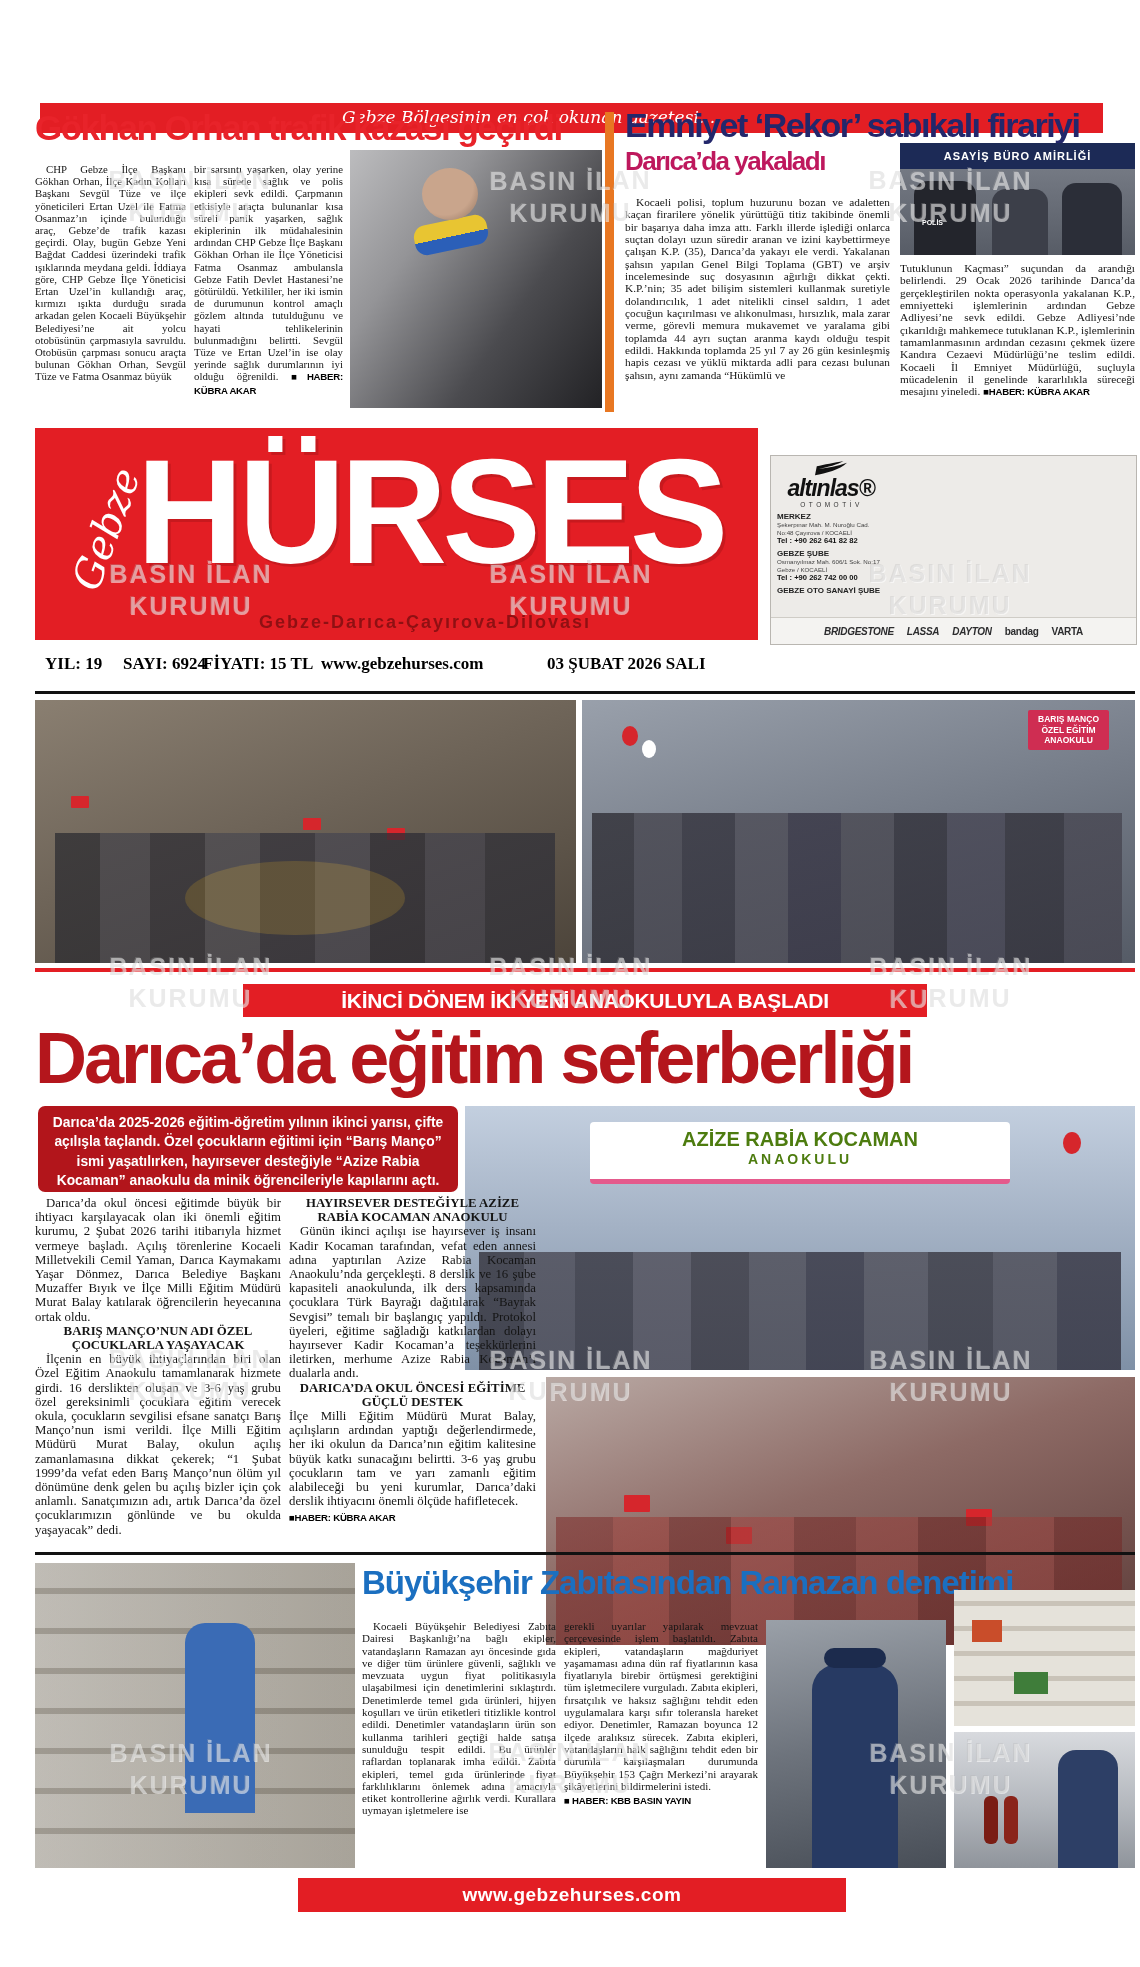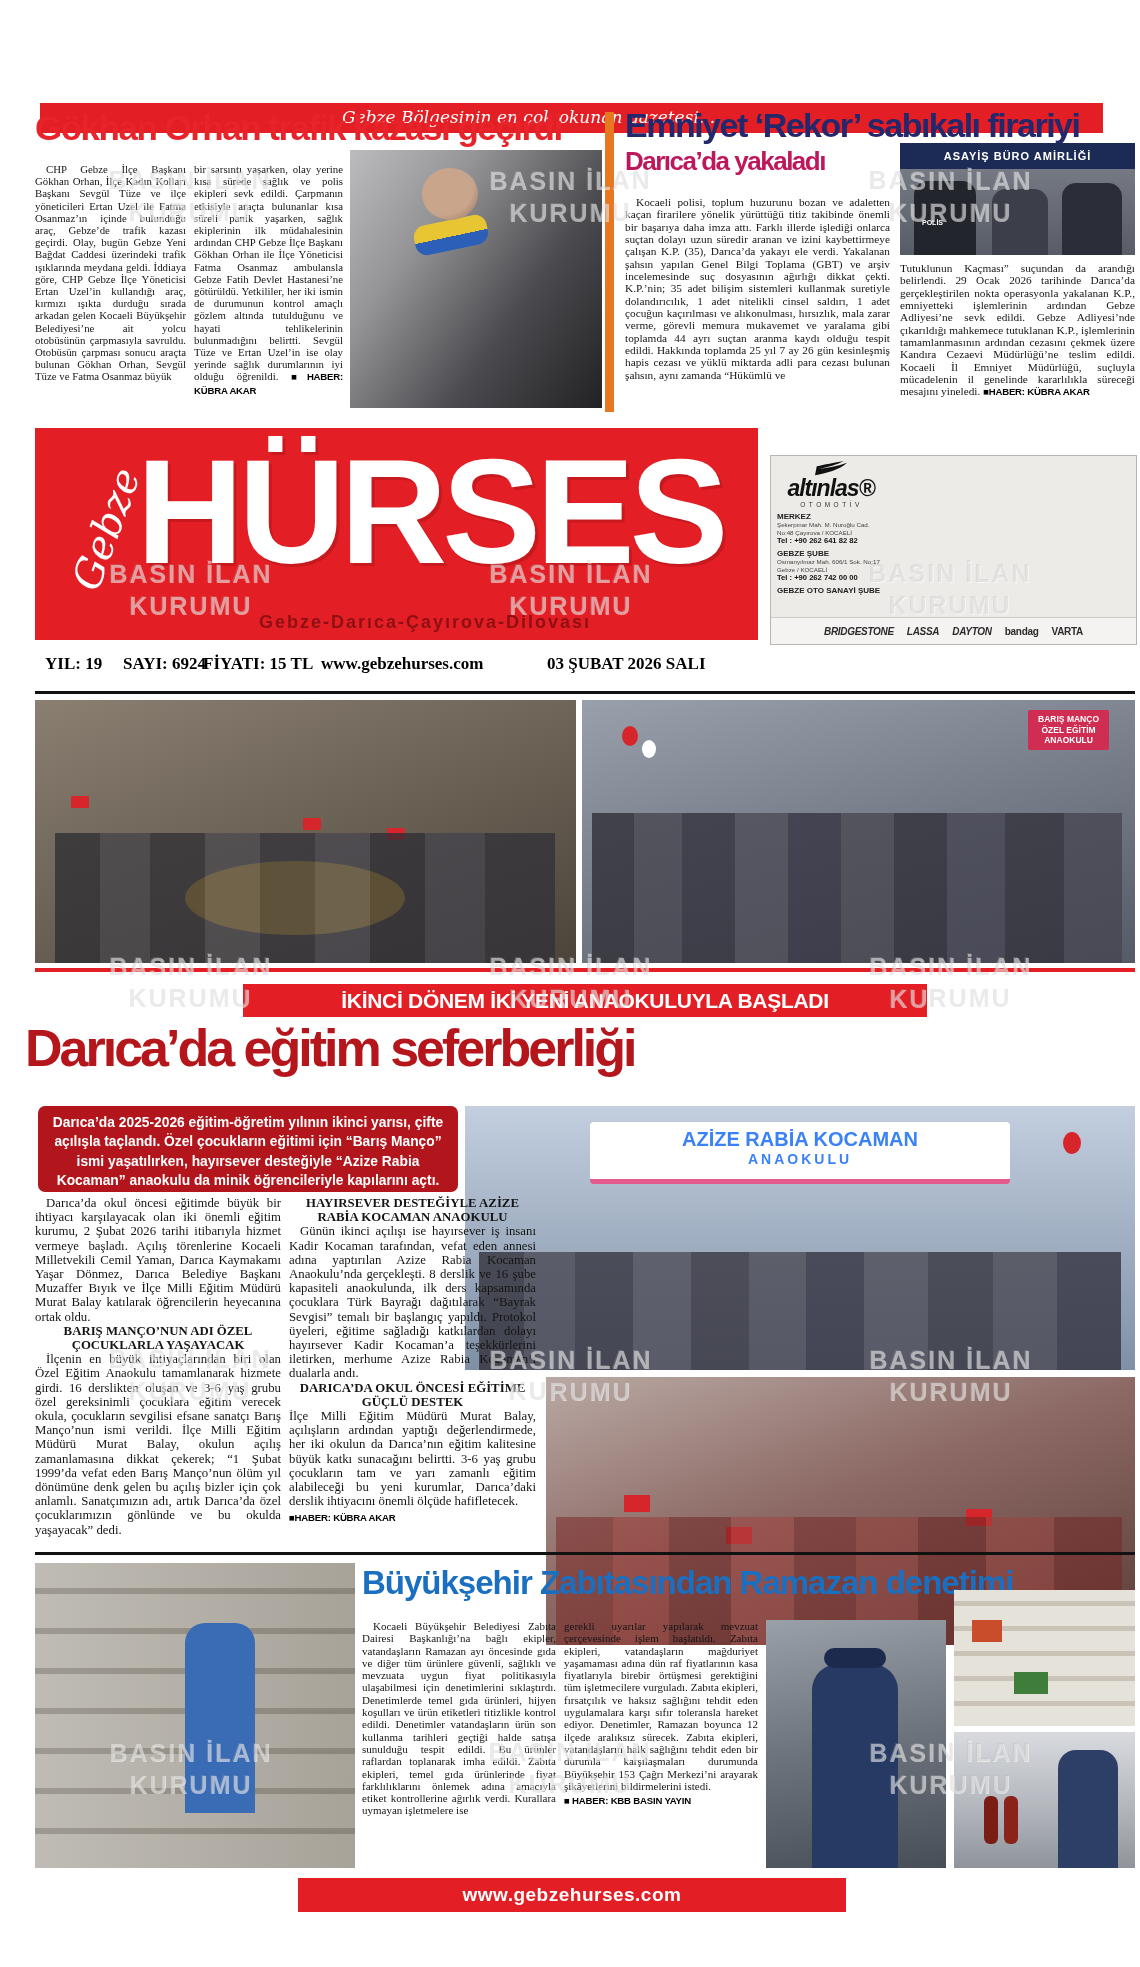--- a/index.html
+++ b/index.html
@@ -46,21 +46,21 @@
       font-weight:700;border-radius:11px;padding:3px 10px;}
   .tire{position:absolute;border-radius:50%;
       background:radial-gradient(circle at 38% 35%,#6a6a6a 0 16%,#1d1d1f 55%,#000 100%);}
   .ad-brands{height:26px;background:#f4f3f1;border-top:1px solid #cfccc6;display:flex;
       align-items:center;justify-content:center;gap:13px;}
   .ad-brands span{font-size:10px;font-weight:900;font-style:italic;color:#2c2c2e;letter-spacing:-.3px;}
   
   .rule{position:absolute;background:#111;}
   .flag{position:absolute;width:18px;height:12px;background:#d6262c;border-radius:1px;}
   .sign{position:absolute;background:#ffffff;border-bottom:5px solid #e45a8c;border-radius:4px;
-        text-align:center;color:#3b82f6;font-weight:900;}
+        text-align:center;color:#4d7c0f;font-weight:900;}
 </style>
 </head>
 <body>
 
 <div class="page">
 
   <div class="wm">
     <span>BASIN İLAN
 KURUMU</span>
     <span>BASIN İLAN
@@ -211,21 +211,21 @@
     <div style="position:absolute;left:60px;top:40px;width:14px;height:18px;border-radius:50%;background:#fff;"></div>
     <div class="sil" style="left:10px;bottom:0;width:530px;height:150px;border-radius:0;
                 background:linear-gradient(90deg,#2e2d34 0 8%,#45444d 8% 17%,#31303a 17% 27%,#4b4a54 27% 37%,#343241 37% 47%,#484750 47% 57%,#2f2e37 57% 67%,#454452 67% 78%,#313039 78% 89%,#464550 89% 100%);opacity:.78;"></div>
   </div>
   <div class="abs" style="left:35px;top:968px;width:1100px;height:4px;background:#e31e24;"></div>
 
   <div class="abs" style="left:243px;top:984px;width:684px;height:33px;background:#e31e24;color:#fff;
               font-weight:900;font-size:21px;text-align:center;line-height:33px;letter-spacing:-.3px;">
     <span>İKİNCİ DÖNEM İKİ YENİ ANAOKULUYLA BAŞLADI</span>
   </div>
-  <div class="abs hl" style="left:25px;top:1022px;font-size:52px;letter-spacing:-3px;color:#b4161c;">Darıca’da eğitim seferberliği</div>
+  <div class="abs hl" style="left:35px;top:1022px;font-size:72px;letter-spacing:-3px;color:#b4161c;">Darıca’da eğitim seferberliği</div>
 
   <div class="abs" style="left:38px;top:1106px;width:420px;height:86px;background:#b2151b;border-radius:7px;
               color:#fff;font-weight:700;font-size:13.8px;line-height:1.4;text-align:center;
               padding:7px 12px;box-sizing:border-box;">
     <span>Darıca’da 2025-2026 eğitim-öğretim yılının ikinci yarısı, çifte açılışla taçlandı. Özel çocukların eğitimi için “Barış Manço” ismi yaşatılırken, hayırsever desteğiyle “Azize Rabia Kocaman” anaokulu da minik öğrencileriyle kapılarını açtı.</span>
   </div>
 
   <div class="ph" style="left:465px;top:1106px;width:670px;height:264px;
               background:linear-gradient(180deg,#c3cfdf 0%,#a4b2c5 45%,#7f90a6 100%);">
     <div class="sign" style="left:125px;top:16px;width:420px;height:62px;padding-top:6px;box-sizing:border-box;">

